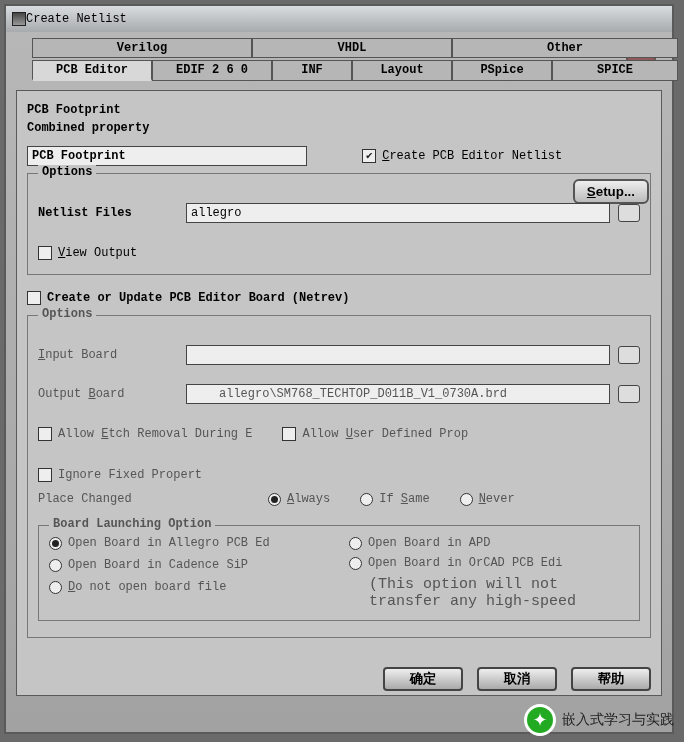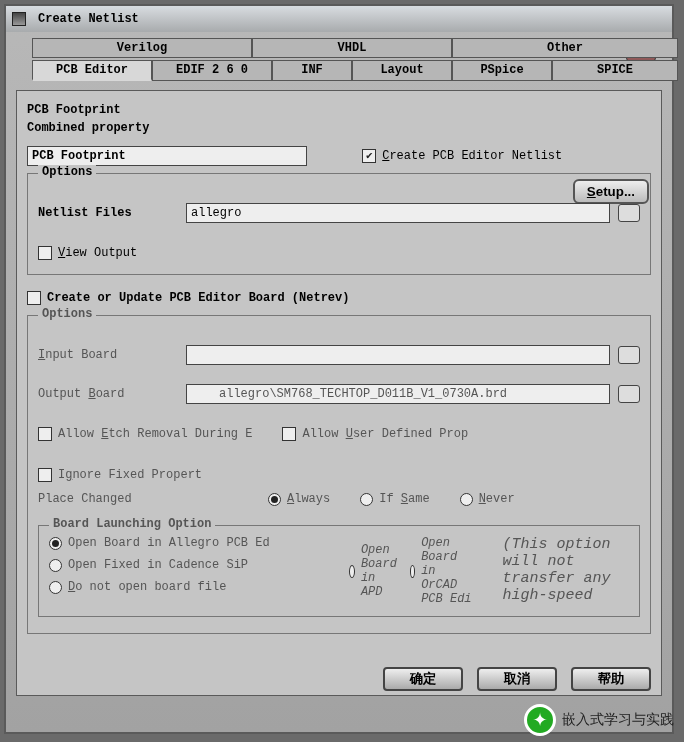--- a/index.html
+++ b/index.html
@@ -20,22 +20,22 @@
     width: 670px;
     margin: 4px;
     position: relative;
   }
   .titlebar {
     height: 26px;
     background: linear-gradient(#d8dce0,#a8abad);
     display: flex;
     align-items: center;
     padding: 0 6px;
-    font-weight: bold;
-    gap: 12px;
+    font-weight: normal;
+    gap: 0;
   }
   .titlebar .icon {
     width: 14px; height:14px;
     background: linear-gradient(#444,#999);
     border:1px solid #222;
   }
   .tab-strip {
     position: relative;
     height: 48px;
     margin: 6px 10px 0 10px;
@@ -266,28 +266,28 @@
       <div class="groupbox" style="margin-top:10px;">
         <div class="legend">Board Launching Option</div>
         <div style="display:flex;gap:20px;">
           <div style="flex:1;display:flex;flex-direction:column;gap:8px;">
             <span class="radio">
                 <span class="dot on"></span>
                 <span>Open Board in Allegro PCB Ed</span>
               </span>
             <span class="radio">
                 <span class="dot"></span>
-                <span>Open Fixed in Cadence SiP</span>
+                <span>Open Board in Cadence SiP</span>
               </span>
             <span class="radio">
                 <span class="dot"></span>
                 <span><span class="underline">D</span>o not open board file</span>
               </span>
           </div>
-          <div style="flex:1;display:flex;gap:6px;font-style:italic;">
+          <div style="flex:1;display:flex;flex-direction:column;gap:6px;">
             <span class="radio">
                 <span class="dot"></span>
                 <span>Open Board in APD</span>
               </span>
             <span class="radio">
                 <span class="dot"></span>
                 <span>Open Board in OrCAD PCB Edi</span>
               </span>
             <span style="padding-left:20px;font-size:15px;">(This option will not transfer any high-speed</span>
           </div>

